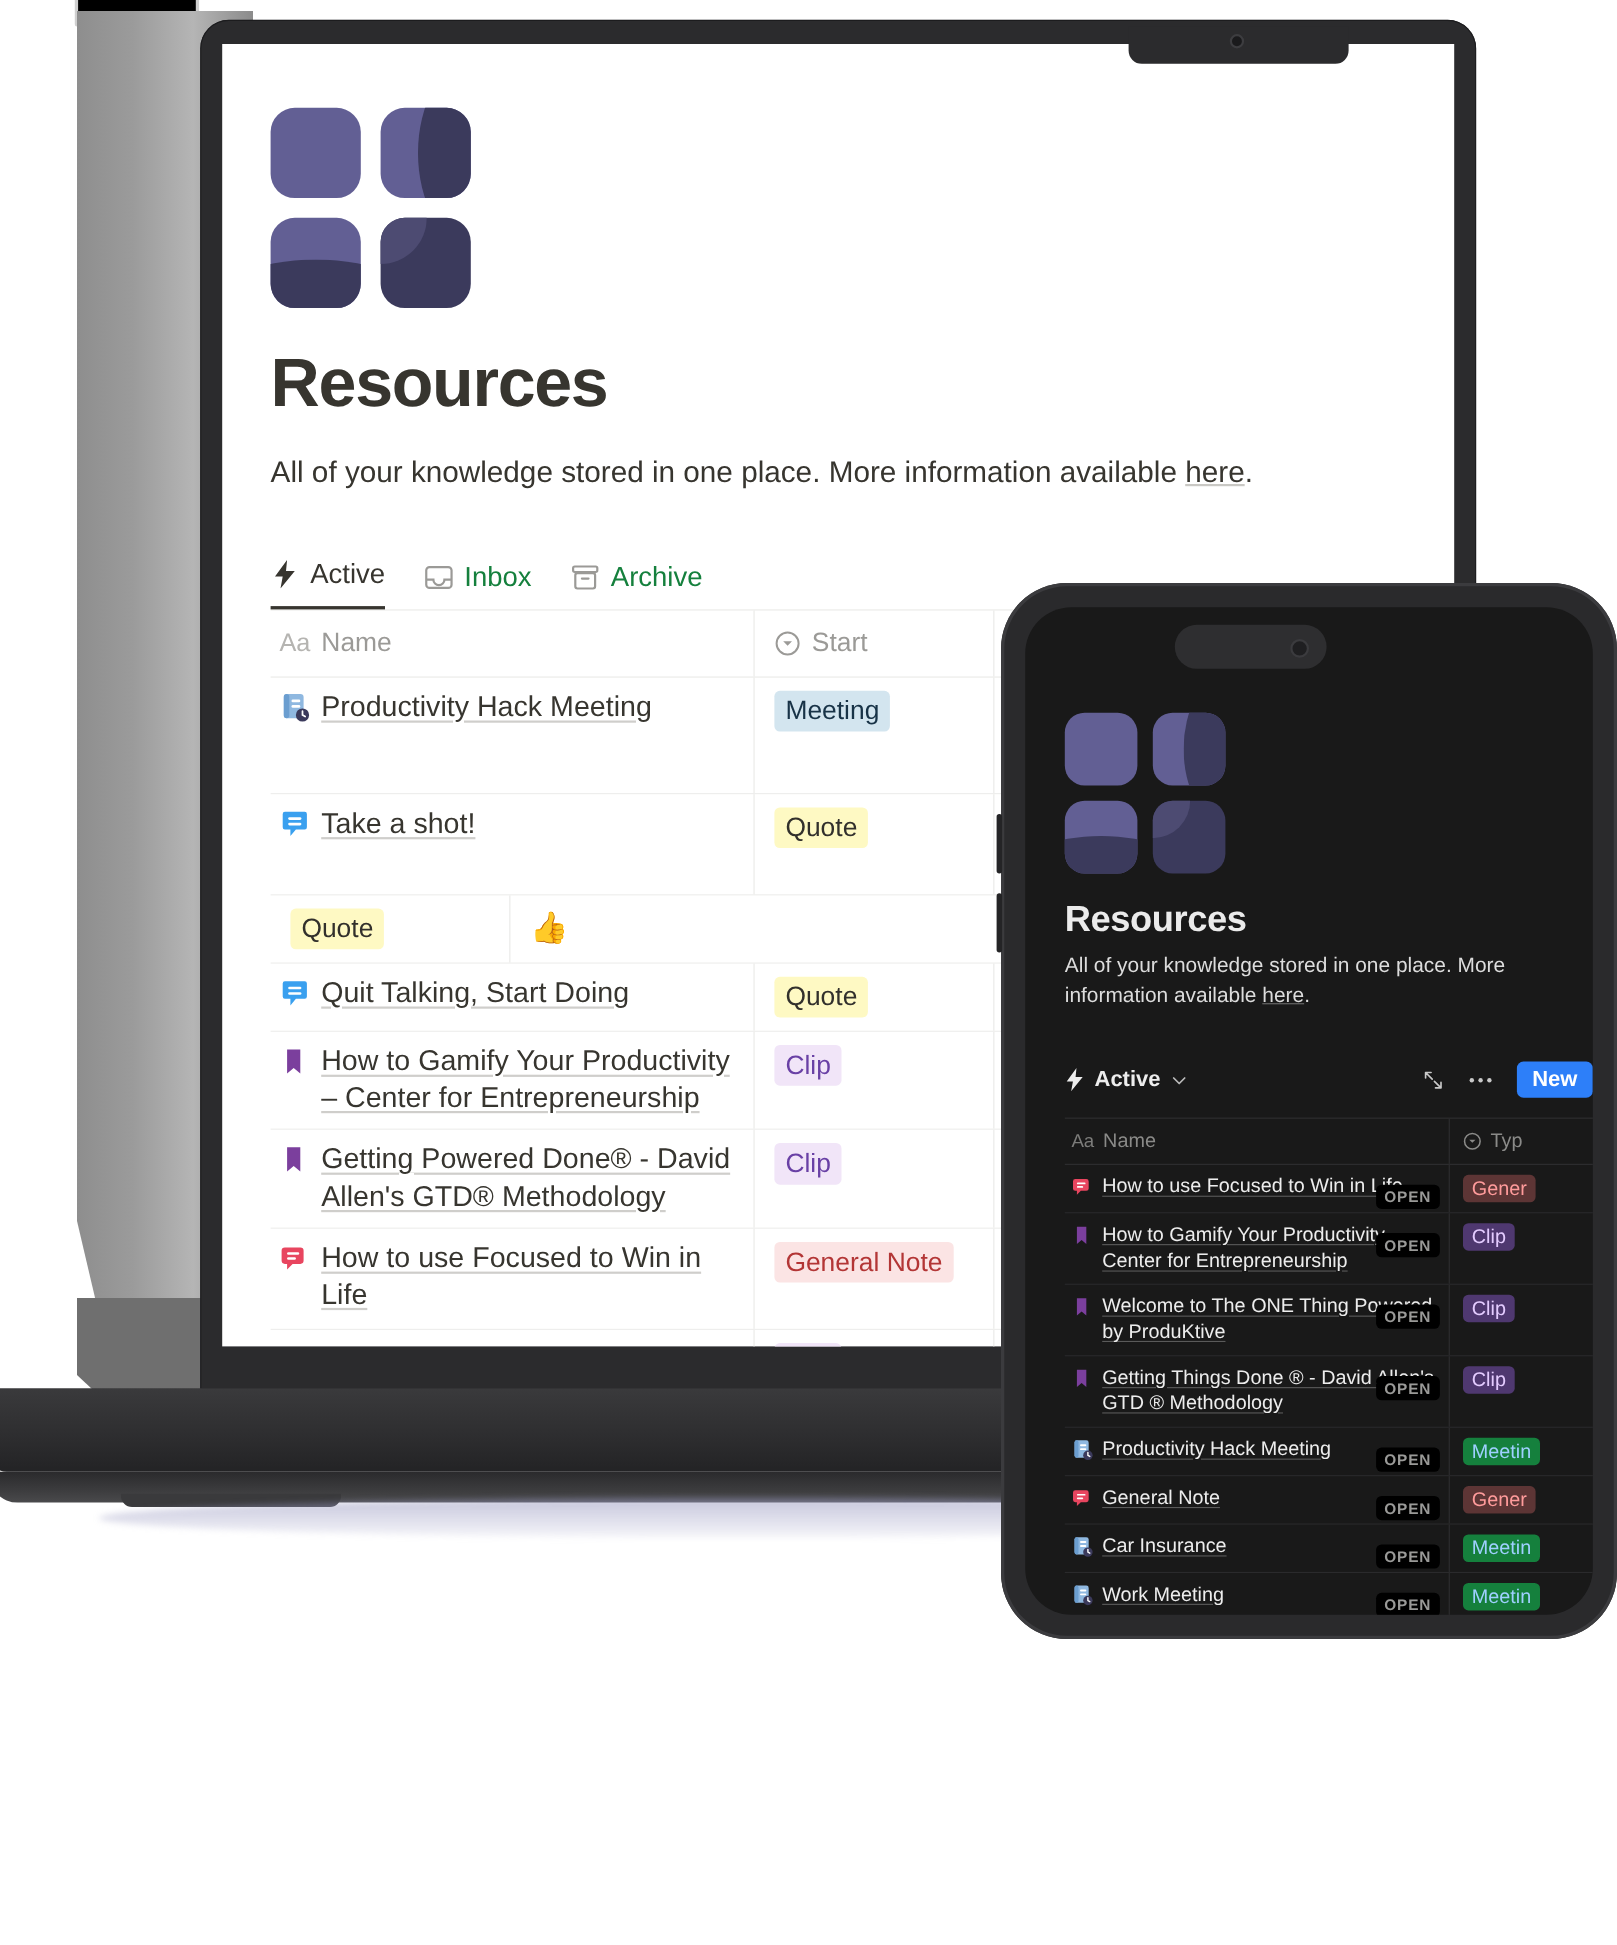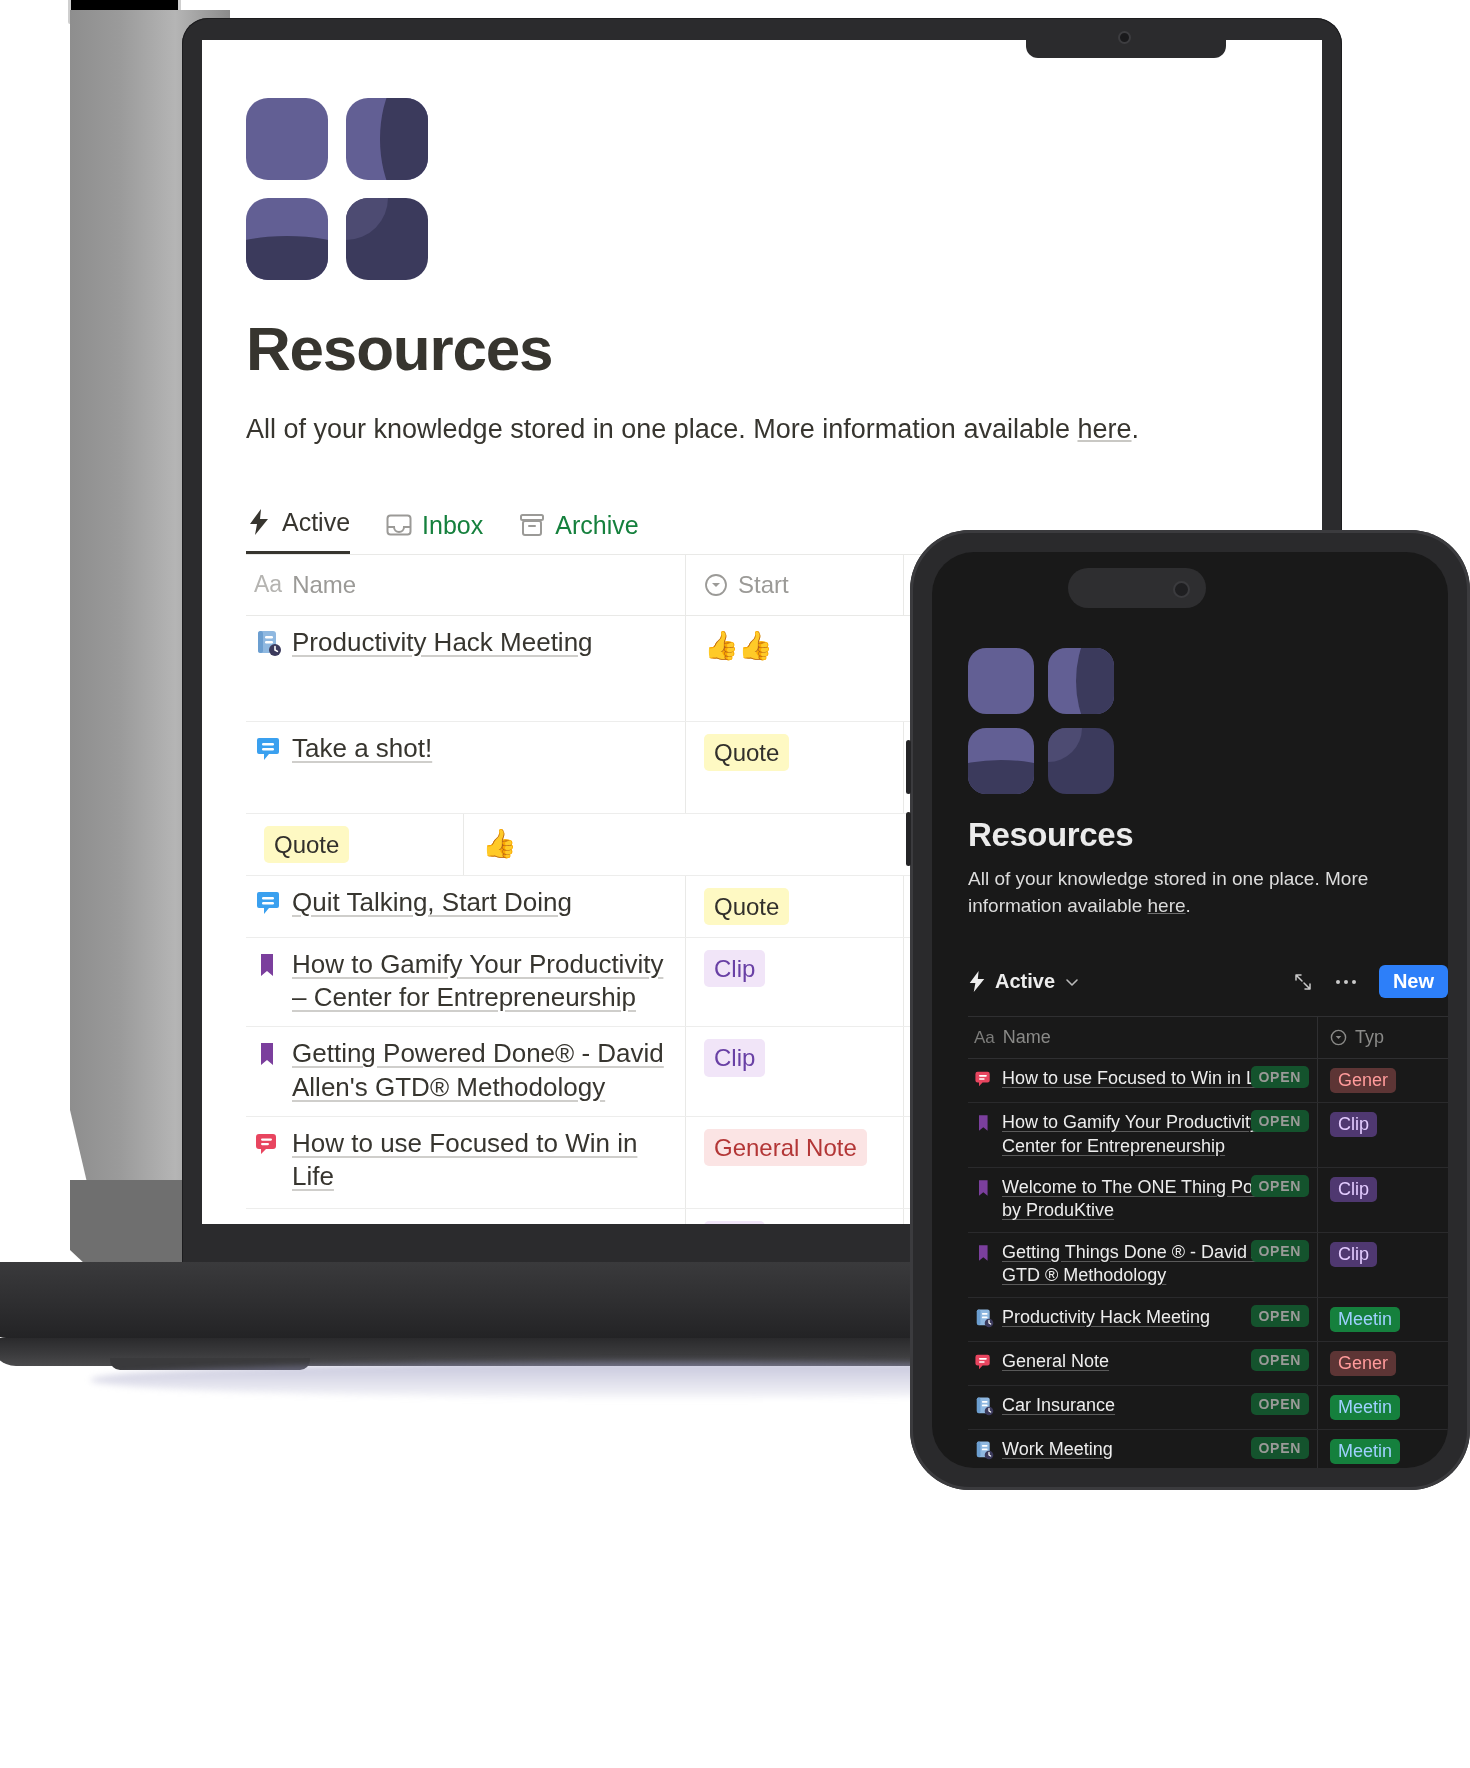--- a/index.html
+++ b/index.html
@@ -190,22 +190,22 @@
   .p-col-type { width:170px; padding-left:12px !important; }
 
   .p-row { display:flex; border-bottom:1px solid #2a2a2c; align-items:stretch;}
   .p-cn { width:350px; border-right:1px solid #2f2f31; padding:8px 8px 9px 6px;
           display:flex; align-items:flex-start; gap:8px; position:relative;}
   .p-ct { width:170px; padding:9px 0 9px 12px; }
   .p-name { font-size:18px; color:#ededed; line-height:1.3;
             text-decoration:underline; text-decoration-color:#5a5a5a; text-underline-offset:3px;
             flex:1; }
   .p-ricon { width:20px; height:20px; flex:0 0 20px; margin-top:2px; position:relative; }
-  .p-open { position:absolute; right:8px; top:7px; font-size:14px; letter-spacing:.7px;
-            color:#9a9a98; background:#14532d; border-radius:5px; padding:3px 8px; font-weight:600;margin-left:40px;}
+  .p-open { position:absolute; right:8px; top:18px; font-size:14px; letter-spacing:.7px;
+            color:#9a9a98; background:#000000; border-radius:5px; padding:3px 8px; font-weight:600;margin-left:40px;}
   .p-badge { display:inline-block; font-size:18px; padding:2px 8px; border-radius:5px; }
   .pb-general { background:#5d3535; color:#ff9b9b; }
   .pb-clip    { background:#4f3870; color:#e4ccff; }
   .pb-meeting { background:#15803d; color:#9fd0ff; }
 
   
   svg { display:block; }
 </style>
 </head>
 <body>
@@ -298,20 +298,23 @@
                       <rect x="4" y="2" width="5" height="22" rx="2.5" fill="#6b9ed0"></rect>
                       <rect x="11" y="7" width="8" height="2.4" rx="1.2" fill="#fff"></rect>
                       <rect x="11" y="12" width="8" height="2.4" rx="1.2" fill="#fff"></rect>
                       <circle cx="21" cy="21" r="6" fill="#3b3a5c"></circle>
                       <path d="M21 17.5v3.5l2.4 1.4" stroke="#fff" stroke-width="1.6" fill="none" stroke-linecap="round"></path>
                     </svg>
                 </span>
                 <span class="name-txt">Productivity Hack Meeting</span>
               </div>
             </div>
+            <div class="ct">
+              <span class="badge b-meeting">Meeting</span>
+            </div>
             <div class="ci">👍👍</div>
           </div>
 
           <div class="row" style="min-height:92px;">
             <div class="cn">
               <div class="name-line">
                 <span class="ricon">
                   <svg width="28" height="28" viewBox="0 0 28 28">
                       <path d="M5 3h18a2 2 0 0 1 2 2v12a2 2 0 0 1-2 2h-8l-5 6v-6H5a2 2 0 0 1-2-2V5a2 2 0 0 1 2-2z" fill="#3aa0ef"></path>
                       <rect x="8" y="8" width="12" height="2.4" rx="1.2" fill="#fff"></rect>

